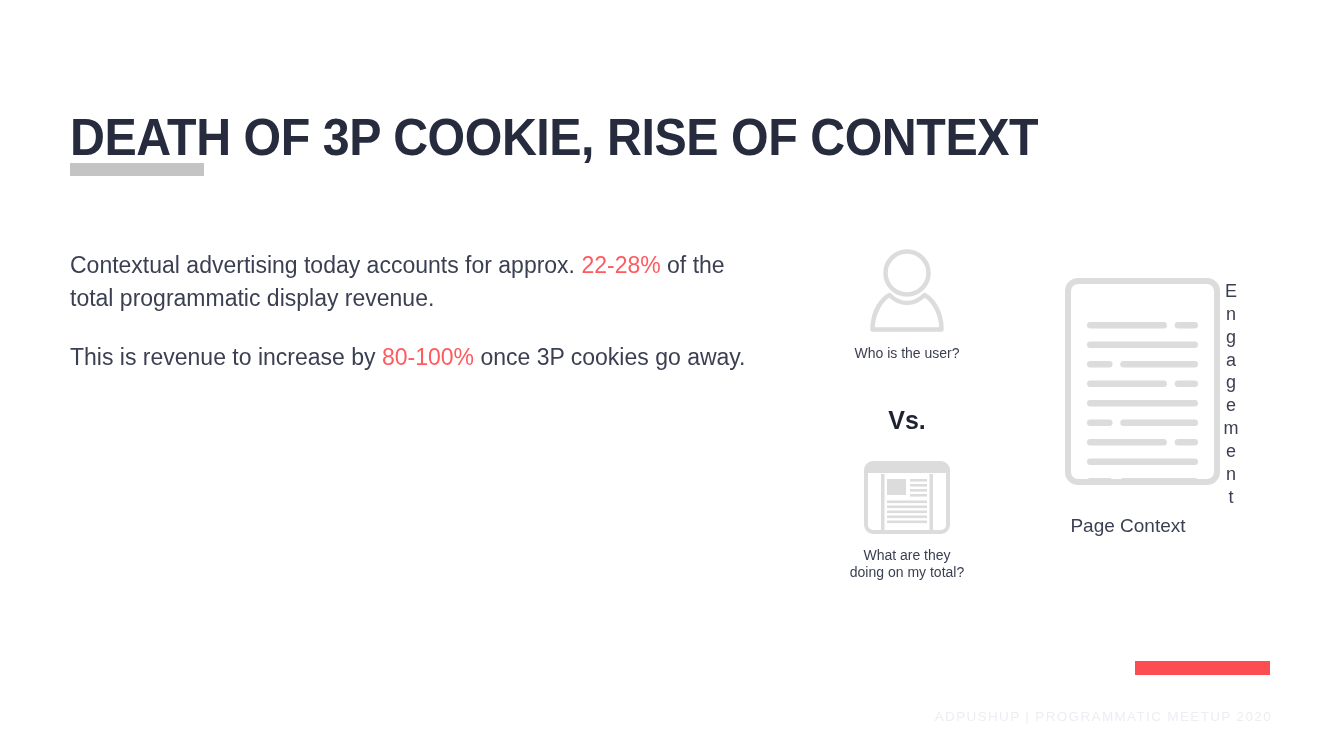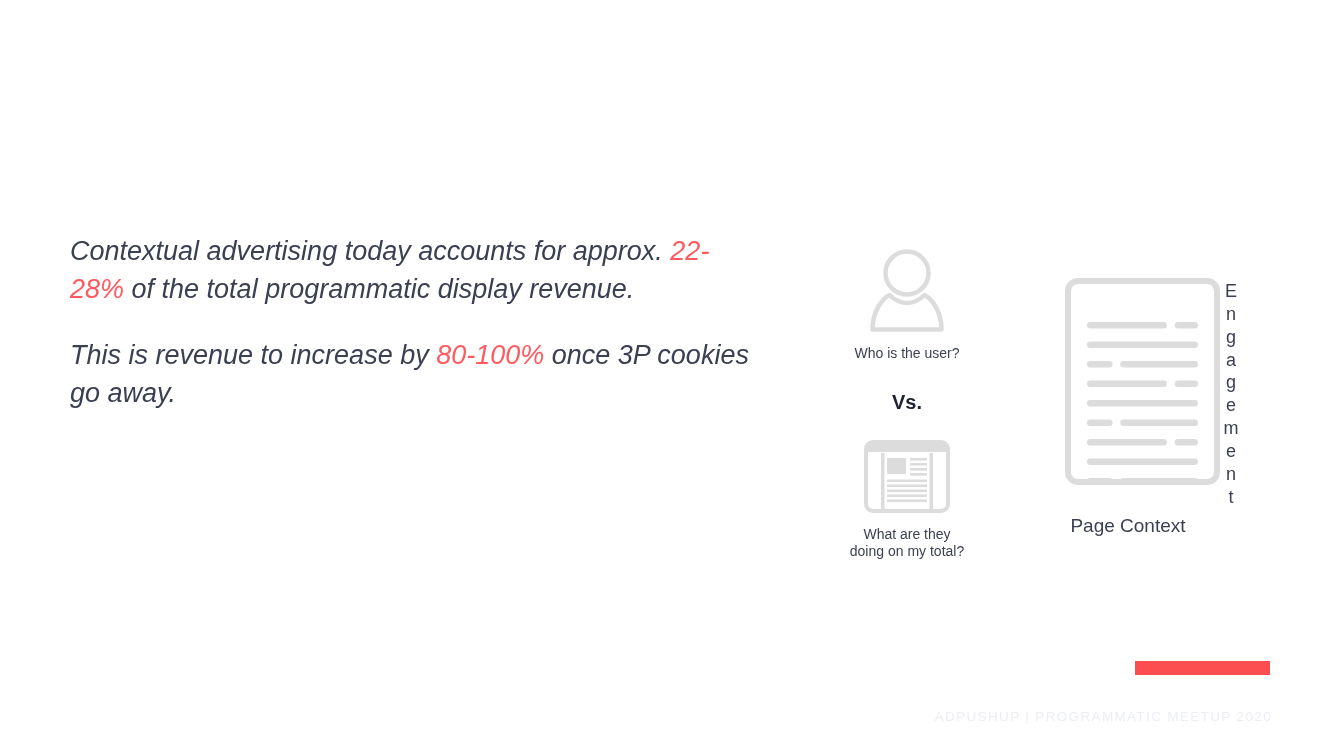--- a/index.html
+++ b/index.html
@@ -41,26 +41,25 @@
     top: 53px;
     width: 134px;
     height: 13px;
     background: #c4c4c4;
   }
 
   
   #body-copy {
     position: absolute;
     left: 70px;
-    top: 232px;
+    top: 249px;
     width: 690px;
     color: #3b3f52;
-    font-size: 27px;
+    font-size: 23px;
     line-height: 1.42;
-    font-style: italic;
   }
   #body-copy p {
     margin: 0;
   }
   #body-copy .para-gap {
     height: 27px;
   }
   .hl {
     color: #ff5a5f;
   }
@@ -80,22 +79,22 @@
   }
   .vs-caption {
     color: #3b3f52;
     font-size: 14px;
     line-height: 1.25;
   }
   #person-caption {
     margin-top: 13px;
   }
   #vs-label {
-    margin-top: 28px;
-    font-size: 20px;
+    margin-top: 43px;
+    font-size: 25px;
     font-weight: 700;
     color: #1f2230;
   }
   #news-icon-wrap {
     margin-top: 26px;
   }
   #news-caption {
     margin-top: 13px;
   }
 
@@ -146,20 +145,24 @@
     letter-spacing: 1.35px;
     color: #eceef3;
     white-space: nowrap;
   }
 </style>
 </head>
 <body>
 
 <div id="slide">
 
+  <div id="title-block">
+    <div id="slide-title">DEATH OF 3P COOKIE, RISE OF CONTEXT</div>
+    <div id="title-underline"></div>
+  </div>
 
   <div id="body-copy">
     <p><span>Contextual advertising today accounts for approx. </span><span class="hl">22-28%</span><span> of the total programmatic display revenue.</span></p>
     <div class="para-gap"></div>
     <p><span>This is revenue to increase by </span><span class="hl">80-100%</span><span> once 3P cookies go away.</span></p>
   </div>
 
   <div id="vs-column">
 
     <div class="vs-icon-wrap">

